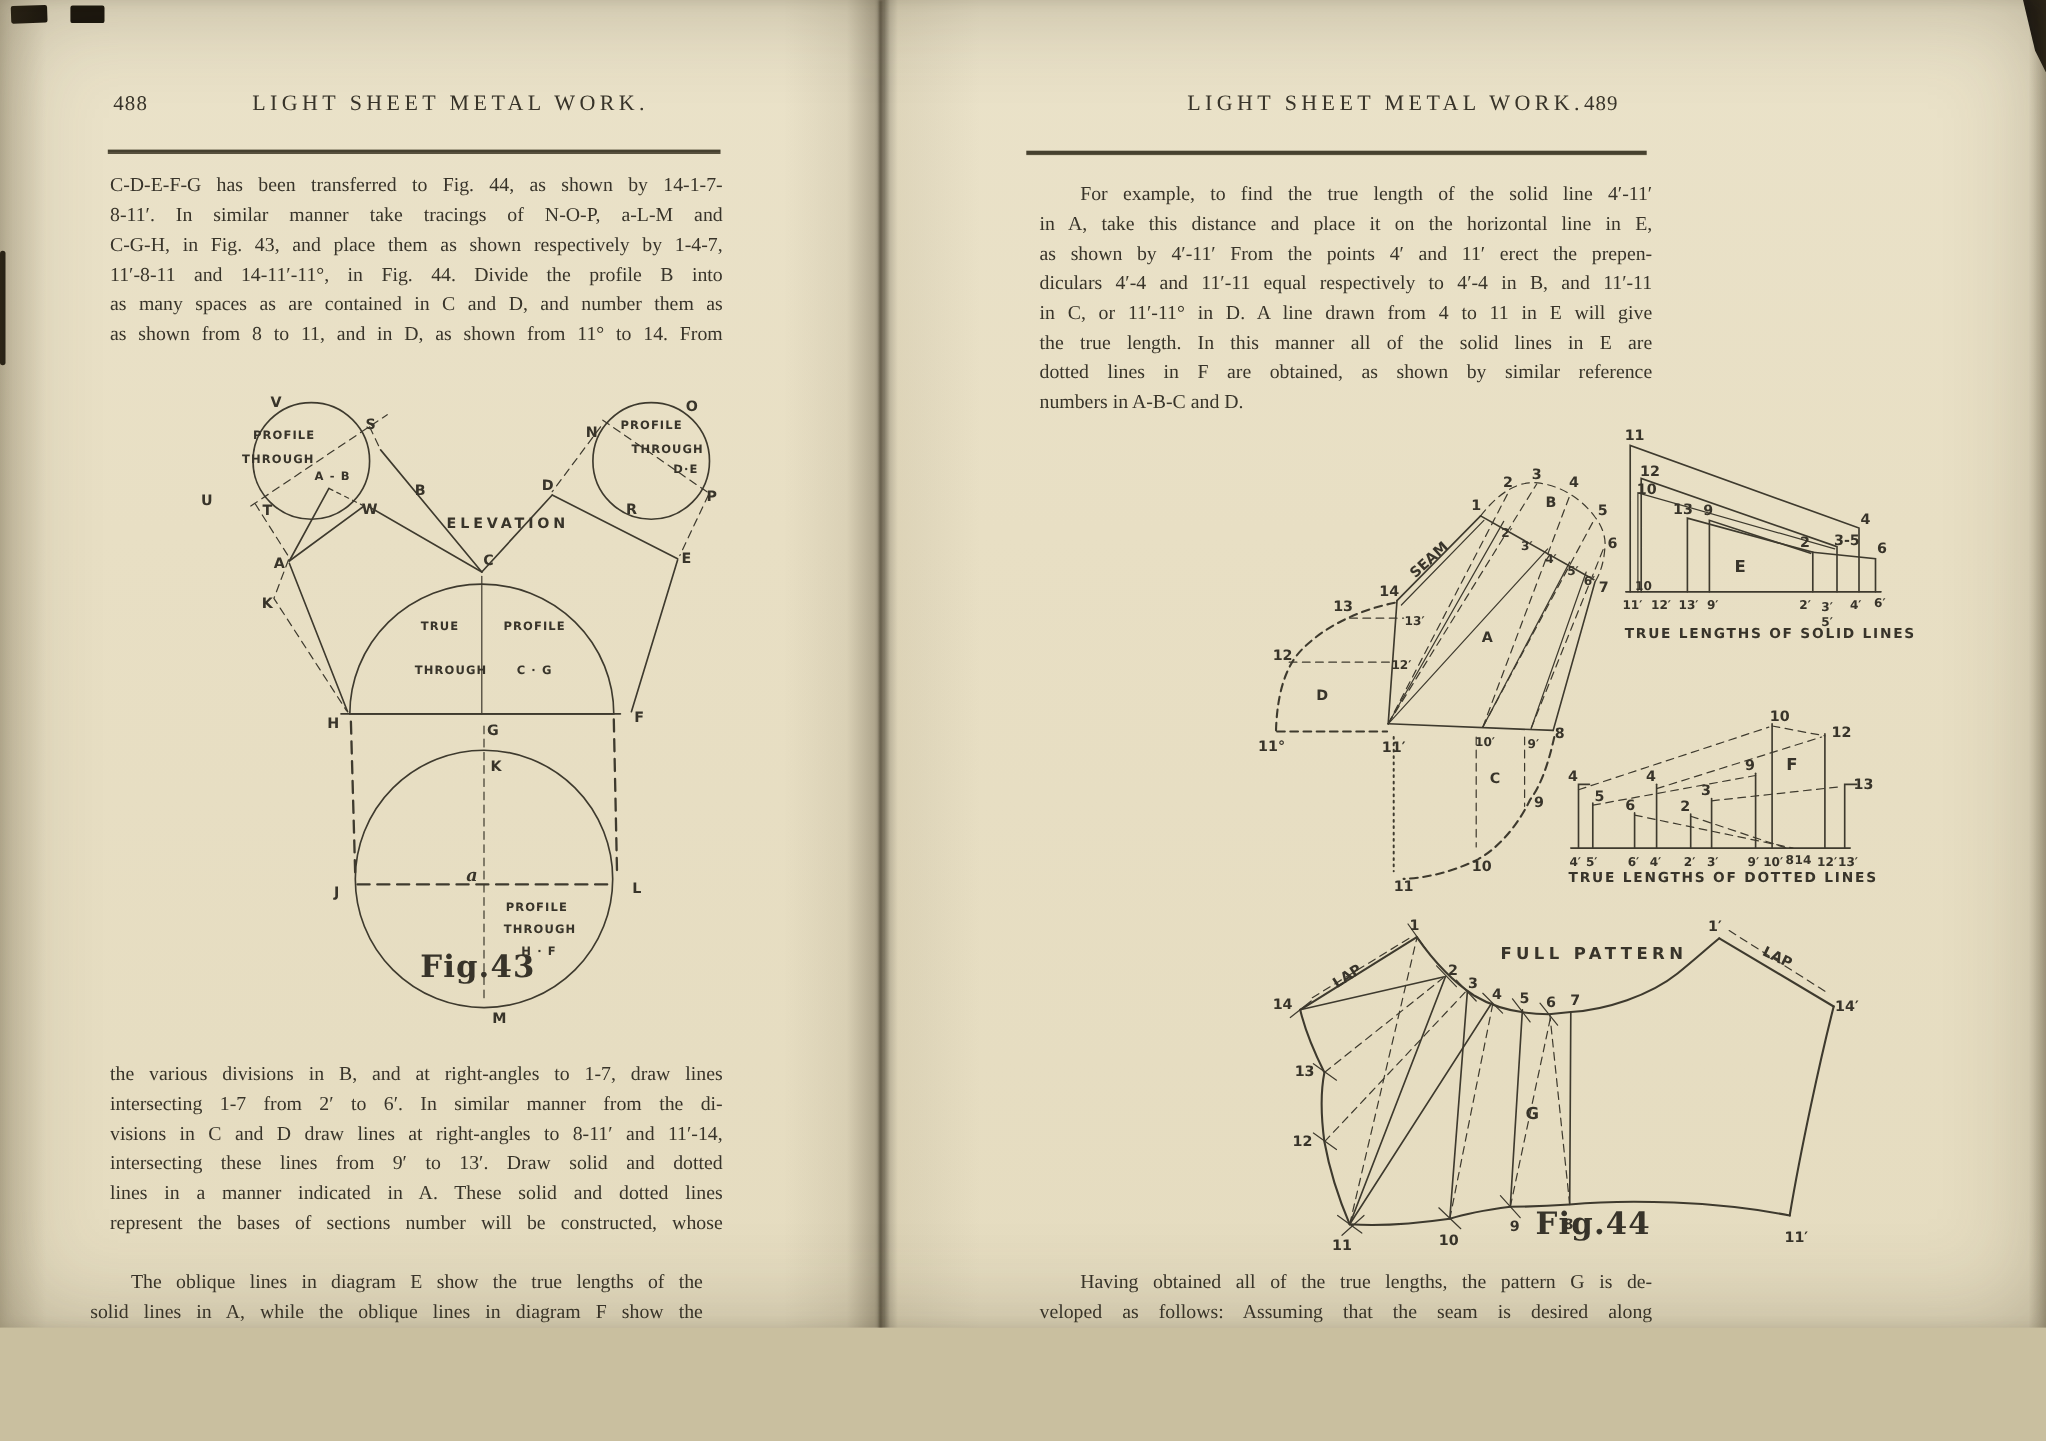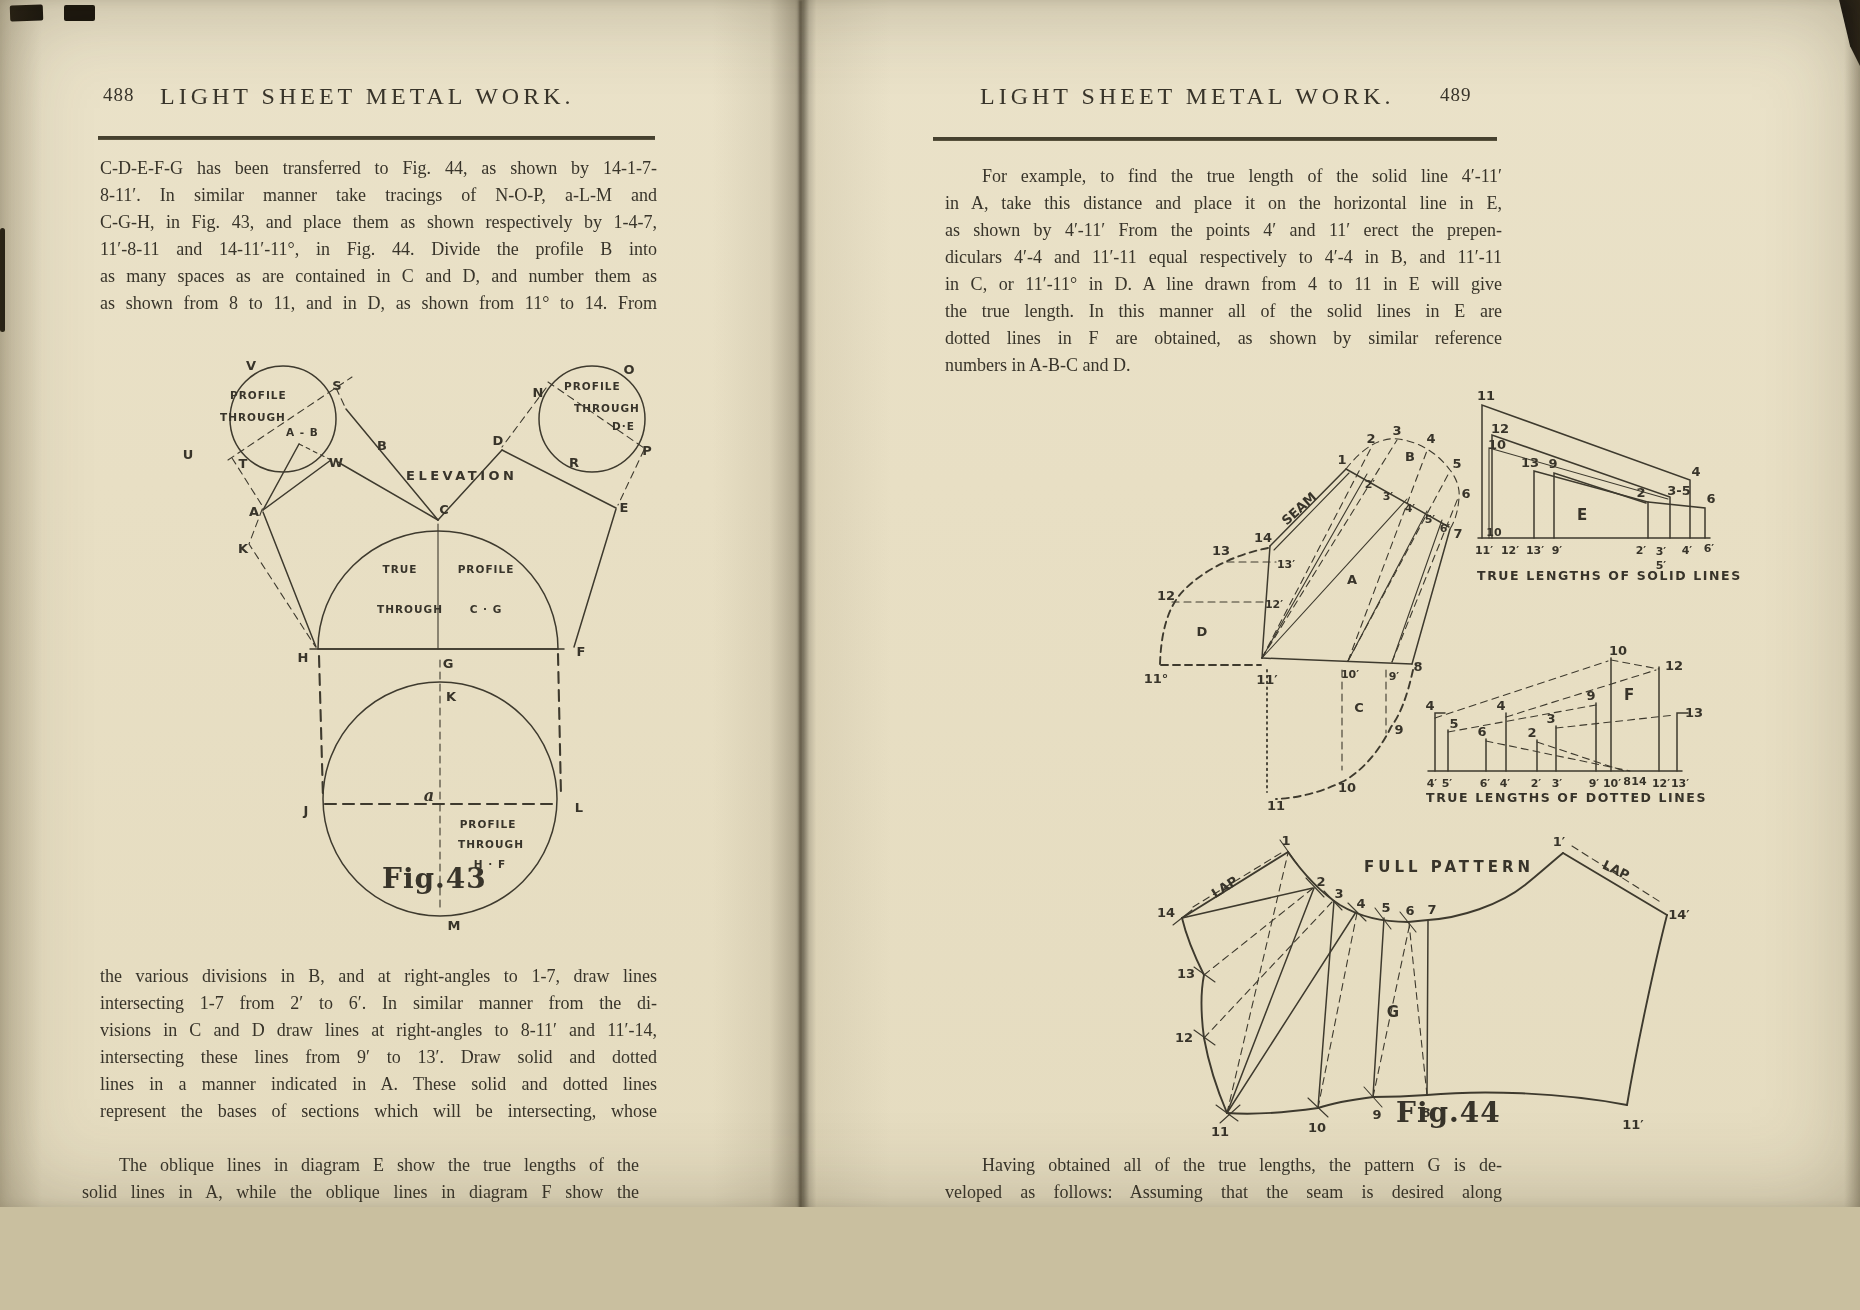--- a/index.html
+++ b/index.html
@@ -15,21 +15,21 @@
   .gutter{left:712px;top:0;width:180px;height:1310px;background:linear-gradient(90deg,
     rgba(98,86,60,0) 0%,rgba(98,86,60,0.10) 32%,rgba(70,60,40,0.34) 46%,rgba(45,38,24,0.55) 51%,
     rgba(45,38,24,0.22) 54%,rgba(165,152,120,0.16) 58%,rgba(98,86,60,0.06) 72%,rgba(98,86,60,0) 100%);}
   .gutterline{left:799px;top:0;width:3px;height:1310px;background:rgba(40,32,18,0.45);filter:blur(1px);}
   .ledge{left:0;top:0;width:42px;height:1310px;background:linear-gradient(90deg,rgba(90,75,45,0.20),rgba(90,75,45,0));}
   .redge{left:1844px;top:0;width:16px;height:1310px;background:linear-gradient(90deg,rgba(60,50,30,0),rgba(60,50,30,0.30));}
   .bedge{left:0;top:1294px;width:1860px;height:16px;background:linear-gradient(180deg,rgba(60,50,30,0),rgba(60,50,30,0.24));}
   .vignette{left:0;top:0;right:0;bottom:0;box-shadow:inset 0 0 90px rgba(70,58,35,0.30),inset 0 0 12px rgba(70,58,35,0.15);pointer-events:none;}
   
   .pagenum{font-size:19px;letter-spacing:1px;}
-  .runtitle{font-size:24px;letter-spacing:4px;text-align:left;}
+  .runtitle{font-size:20px;letter-spacing:4px;text-align:right;}
   .rule{height:3px;background:#46412f;}
   .rule:after{content:"";display:block;margin-top:3px;height:1px;background:#57513c;}
   
   .para{width:557px;font-size:18px;line-height:27px;}
   .ln{height:27px;white-space:nowrap;}
   .jl{text-align:justify;text-align-last:justify;white-space:normal;}
   .in{text-indent:37px;}
   
   .figcap{font-family:"DejaVu Serif",serif;font-weight:bold;font-size:28px;letter-spacing:1px;}
   
@@ -163,21 +163,21 @@
       </g>
     </svg>
     <div class="abs figcap" style="left:382px;top:862px;">Fig.43</div>
 
     <div class="abs para" style="left:100px;top:963px;">
       <div class="ln jl">the various divisions in B, and at right-angles to 1-7, draw lines</div>
       <div class="ln jl">intersecting 1-7 from 2′ to 6′.  In similar manner from the di-</div>
       <div class="ln jl">visions in C and D draw lines at right-angles to 8-11′ and 11′-14,</div>
       <div class="ln jl">intersecting these lines from 9′ to 13′.  Draw solid and dotted</div>
       <div class="ln jl">lines in a manner indicated in A.  These solid and dotted lines</div>
-      <div class="ln jl">represent the bases of sections which will be intersecting, whose</div>
+      <div class="ln jl">represent the bases of sections number will be constructed, whose</div>
     </div>
 
     <div class="abs para" style="left:82px;top:1152px;">
       <div class="ln jl in">The oblique lines in diagram E show the true lengths of the</div>
       <div class="ln jl">solid lines in A, while the oblique lines in diagram F show the</div>
       <div class="ln">true lengths of the dotted lines in A.</div>
     </div>
   </section>
 
   <section>

